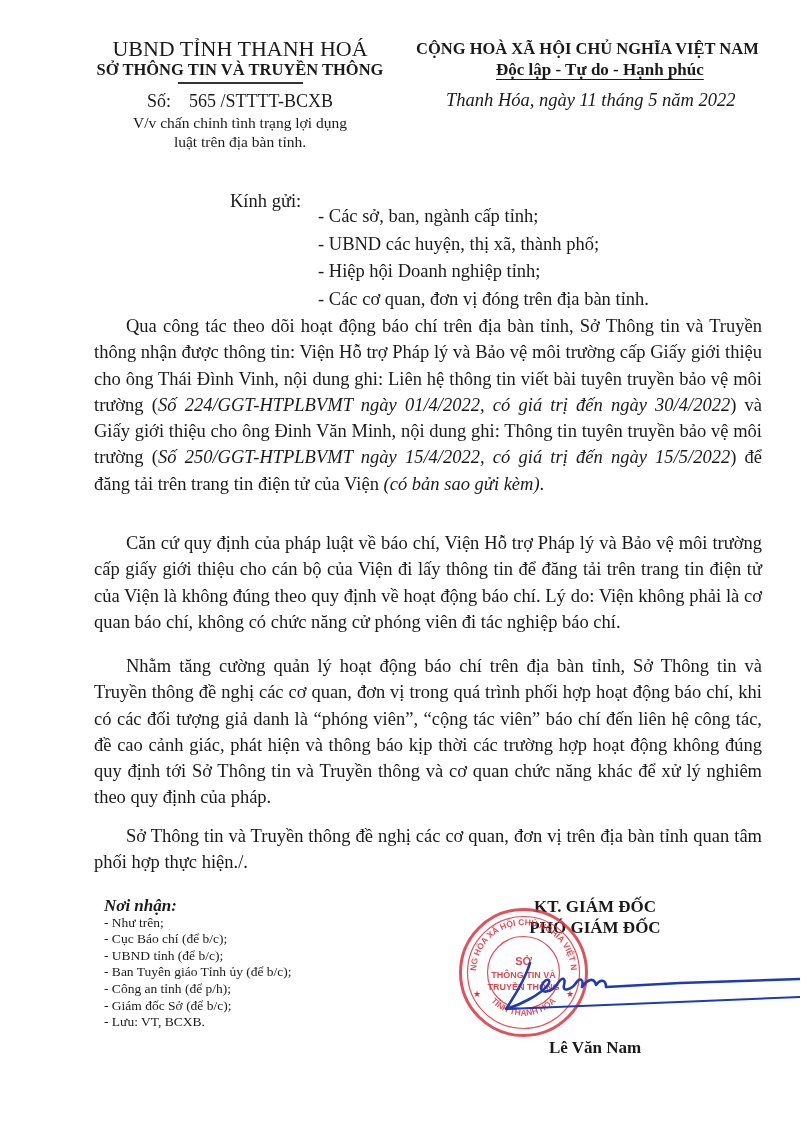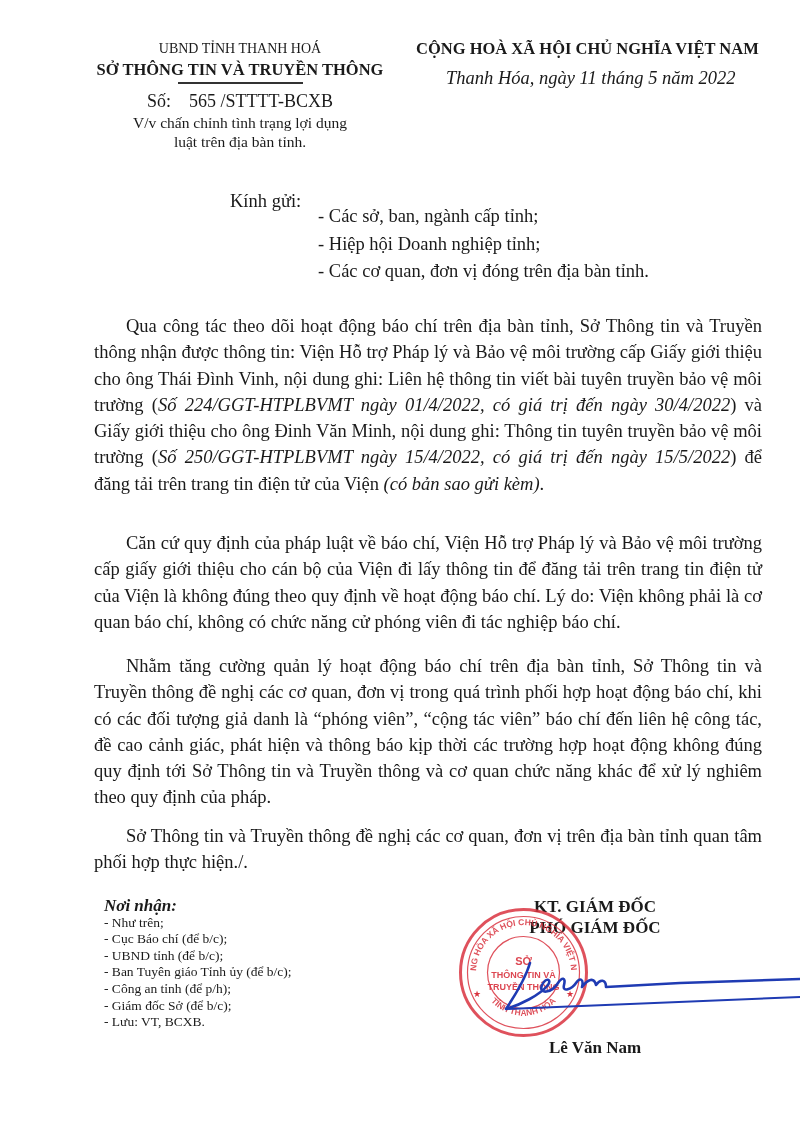--- a/index.html
+++ b/index.html
@@ -4,21 +4,21 @@
 <style>
   html, body { margin: 0; padding: 0; background: #ffffff; }
   body {
     width: 810px; height: 1133px; position: relative; overflow: hidden;
     font-family: "Liberation Serif", "DejaVu Serif", serif; color: #1a1a1a;
   }
   .abs { position: absolute; }
   .center { text-align: center; }
   .left-head { left: 60px; top: 38px; width: 360px; }
   .right-head { left: 408px; top: 38px; width: 400px; }
-  .h-line1 { font-size: 14px; line-height: 21px; }
+  .h-line1 { font-size: 22px; line-height: 21px; }
   .h-bold { font-weight: bold; font-size: 16.5px; line-height: 21px; }
   .underline-bar { height: 1.5px; background: #333; margin: 2px auto 0; }
   .so-line { font-size: 18px; line-height: 24px; margin-top: 5px; }
   .so-line .num { margin-left: 18px; }
   .vv { font-size: 15.5px; line-height: 19px; }
   .motto { font-weight: bold; font-size: 17px; line-height: 22px; text-decoration: underline; text-underline-offset: 4px; }
   .date-line { font-style: italic; font-size: 18.5px; line-height: 24px; margin-top: 6px; }
   .kinh-gui-label { left: 230px; top: 191px; font-size: 18.5px; }
   .recipients { left: 318px; top: 203px; font-size: 18.5px; line-height: 27.5px; }
   .body-text {
@@ -45,26 +45,28 @@
     <span>Số:</span><span class="num">565 /STTTT-BCXB</span>
   </div>
   <div class="vv">
     <div>V/v chấn chỉnh tình trạng lợi dụng</div>
     <div>luật trên địa bàn tỉnh.</div>
   </div>
 </div>
 
 <div class="abs right-head">
   <div class="h-bold" style="padding-left:8px">CỘNG HOÀ XÃ HỘI CHỦ NGHĨA VIỆT NAM</div>
+  <div class="motto" style="padding-left:88px">Độc lập - Tự do - Hạnh phúc</div>
   <div class="date-line" style="padding-left:38px; margin-top:7px">Thanh Hóa, ngày  11 tháng 5 năm 2022</div>
 </div>
 
 <div class="abs kinh-gui-label">Kính gửi:</div>
 <div class="abs recipients">
   <div>- Các sở, ban, ngành cấp tỉnh;</div>
+  <div>- UBND các huyện, thị xã, thành phố;</div>
   <div>- Hiệp hội Doanh nghiệp tỉnh;</div>
   <div>- Các cơ quan, đơn vị đóng trên địa bàn tỉnh.</div>
 </div>
 
 <div class="abs body-text" style="top:313px">
   <span>Qua công tác theo dõi hoạt động báo chí trên địa bàn tỉnh, Sở Thông tin và Truyền thông nhận được thông tin: Viện Hỗ trợ Pháp lý và Bảo vệ môi trường cấp Giấy giới thiệu cho ông Thái Đình Vinh, nội dung ghi: Liên hệ thông tin viết bài tuyên truyền bảo vệ môi trường (</span><i>Số 224/GGT-HTPLBVMT ngày 01/4/2022, có giá trị đến ngày 30/4/2022</i><span>) và Giấy giới thiệu cho ông Đinh Văn Minh, nội dung ghi: Thông tin tuyên truyền bảo vệ môi trường (</span><i>Số 250/GGT-HTPLBVMT ngày 15/4/2022, có giá trị đến ngày 15/5/2022</i><span>) để đăng tải trên trang tin điện tử của Viện </span><i>(có bản sao gửi kèm)</i><span>.</span>
 </div>
 
 <div class="abs body-text" style="top:530px">Căn cứ quy định của pháp luật về báo chí, Viện Hỗ trợ Pháp lý và Bảo vệ môi trường cấp giấy giới thiệu cho cán bộ của Viện đi lấy thông tin để đăng tải trên trang tin điện tử của Viện là không đúng theo quy định về hoạt động báo chí. Lý do: Viện không phải là cơ quan báo chí, không có chức năng cử phóng viên đi tác nghiệp báo chí.</div>
 

